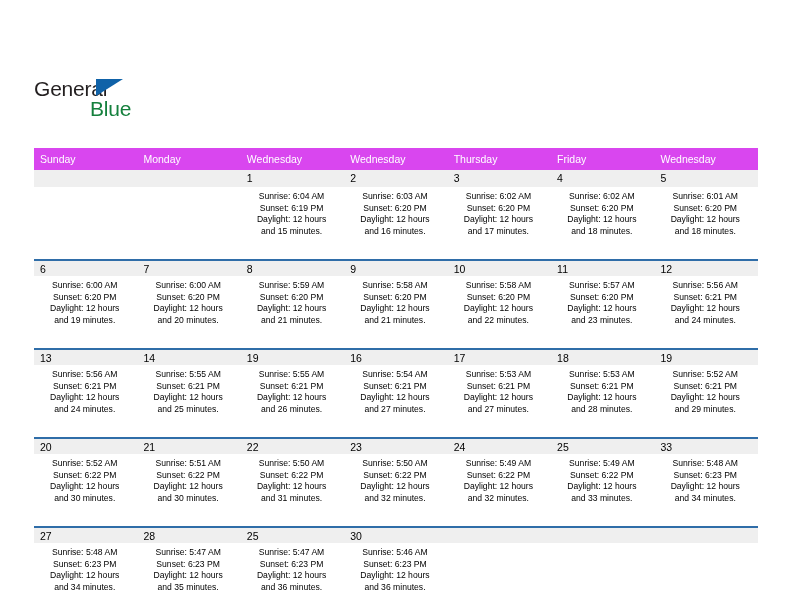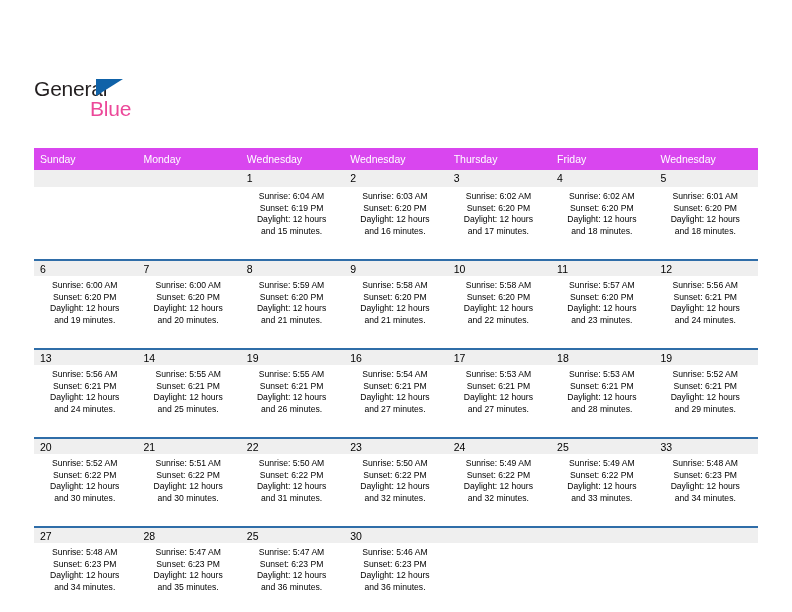--- a/index.html
+++ b/index.html
@@ -45,21 +45,21 @@
     letter-spacing: -0.2px;
     color: #231f20;
     font-family: "Liberation Sans", sans-serif;
   }
   .logo-blue {
     position: absolute;
     left: 56px;
     top: 20px;
     font-size: 21px;
     letter-spacing: -0.2px;
-    color: #ec4899;
+    color: #15803d;
     font-family: "Liberation Sans", sans-serif;
   }
   .logo-tri {
     position: absolute;
     left: 62px;
     top: 2px;
     width: 0;
     height: 0;
     border-left: 27px solid #0f62a8;
     border-bottom: 17px solid transparent;

